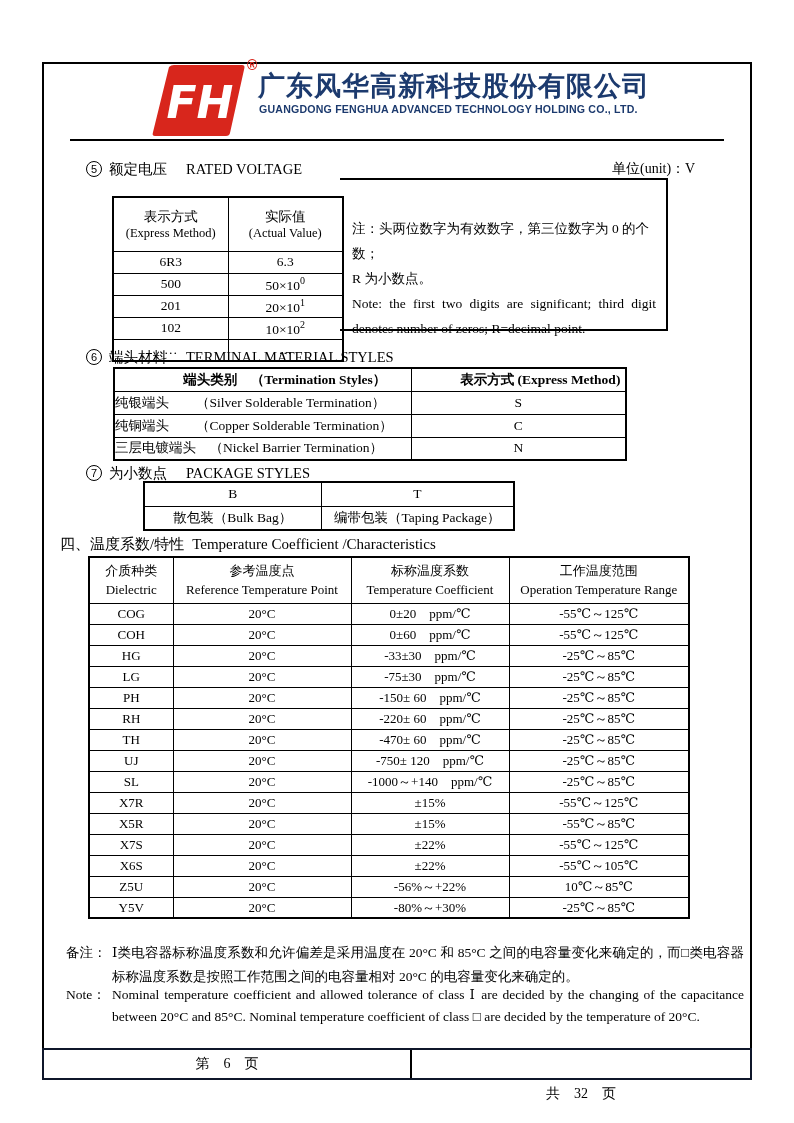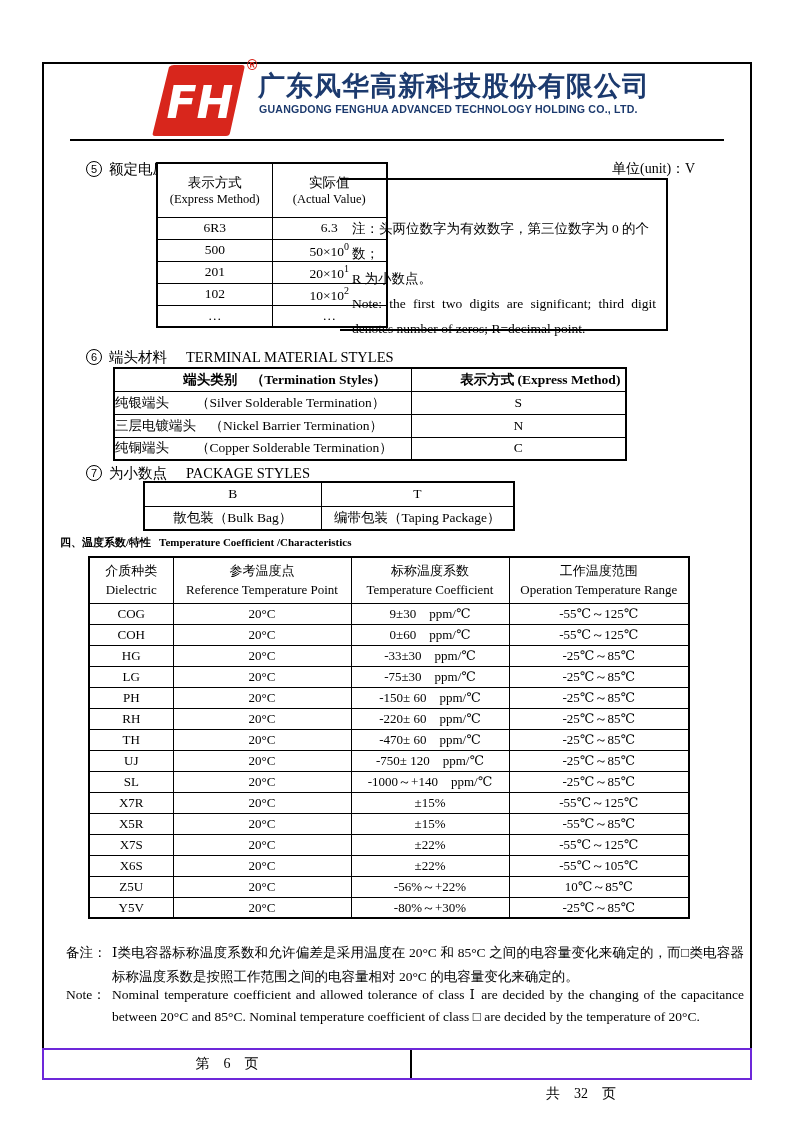--- a/index.html
+++ b/index.html
@@ -21,30 +21,30 @@
            letter-spacing:0.2px; font-family:"Liberation Sans",sans-serif; white-space:nowrap; }
   .divider { position:absolute; left:70px; top:139px; width:654px; height:2px; background:#000; }
 
   
   .sec-head { position:absolute; font-size:14.5px; white-space:nowrap; }
   .sec-head .en { margin-left:19px; }
   .circ { display:inline-block; width:16px; height:16px; border:1px solid #000; border-radius:50%;
           font-size:11px; line-height:15px; text-align:center; vertical-align:1px; margin-right:7px;
           font-family:"Liberation Sans",sans-serif; }
   .unit-label { position:absolute; left:612px; top:160px; font-size:14px; white-space:nowrap; }
-  .big-head { position:absolute; left:60px; top:535px; font-size:11px; font-weight:bold; white-space:nowrap; }
+  .big-head { position:absolute; left:60px; top:535px; font-size:15px; font-weight:normal; white-space:nowrap; }
   .big-head .en { margin-left:8px; }
 
   
   table { border-collapse:collapse; position:absolute; table-layout:fixed; background:#fff; }
   td, th { border:1.5px solid #000; text-align:center; font-weight:normal; padding:0; }
   table.tbl { border:2px solid #000; }
 
   
-  #voltage-table { left:112px; top:162px; width:230px;margin-left:44px; }
+  #voltage-table { left:112px; top:196px; width:230px; }
   #voltage-table th { height:54px; font-size:13.5px; }
   #voltage-table th .l2 { font-size:12.5px; }
   #voltage-table td { height:22px; font-size:13.5px; }
   #voltage-table sup { font-size:10px; }
 
   .note-box { position:absolute; left:340px; top:178px; width:328px; height:153px;
               border:2px solid #000; border-left:none; padding:36px 10px 0 12px;
               font-size:13.5px; line-height:25px; }
   .note-box .en { text-align:justify; }
 
@@ -66,21 +66,21 @@
 
   
   .remark { position:absolute; display:flex; font-size:13.5px; }
   .remark .lbl { flex:0 0 46px; white-space:nowrap; }
   .remark .body { flex:1; text-align:justify; }
   #remark-cn { left:66px; top:941px; width:678px; line-height:24px; }
   #remark-en { left:66px; top:984px; width:678px; line-height:22px; }
 
   
   .footer { position:absolute; left:42px; top:1048px; width:710px; height:32px;
-            border:2px solid #6d28d9; display:flex; }
+            border:2px solid #0f172a; display:flex; }
   .footer .cell { display:flex; align-items:center; justify-content:center; font-size:14px; }
   .footer .cell.l { width:368px; border-right:2px solid #000; }
   .footer .cell.r { flex:1;margin-top:44px; }
 </style>
 </head>
 <body>
 
 <div class="page">
   <div class="frame"></div>
 
@@ -159,26 +159,26 @@
         <th class="c1">端头类别　（Termination Styles）</th>
         <th>表示方式 (Express Method)</th>
       </tr>
     </thead>
     <tbody>
         <tr>
           <td class="left">纯银端头　　（Silver Solderable Termination）</td>
           <td>S</td>
         </tr>
         <tr>
+          <td class="left">纯铜端头　　（Copper Solderable Termination）</td>
+          <td>C</td>
+        </tr>
+        <tr>
           <td class="left">三层电镀端头　（Nickel Barrier Termination）</td>
           <td>N</td>
-        </tr>
-        <tr>
-          <td class="left">纯铜端头　　（Copper Solderable Termination）</td>
-          <td>C</td>
         </tr>
       </tbody>
   </table>
 
   <div class="sec-head" style="left:86px; top:464px;">
     <span class="circ">7</span><span>为小数点</span><span class="en">PACKAGE STYLES</span>
   </div>
 
   <table id="package-table" class="tbl">
     <colgroup>
@@ -225,21 +225,21 @@
         <th>
           <div>工作温度范围</div>
           <div>Operation Temperature Range</div>
         </th>
       </tr>
     </thead>
     <tbody>
         <tr>
           <td>COG</td>
           <td>20°C</td>
-          <td>9±30　ppm/℃</td>
+          <td>0±20　ppm/℃</td>
           <td>-55℃～125℃</td>
         </tr>
         <tr>
           <td>COH</td>
           <td>20°C</td>
           <td>0±60　ppm/℃</td>
           <td>-55℃～125℃</td>
         </tr>
         <tr>
           <td>HG</td>

